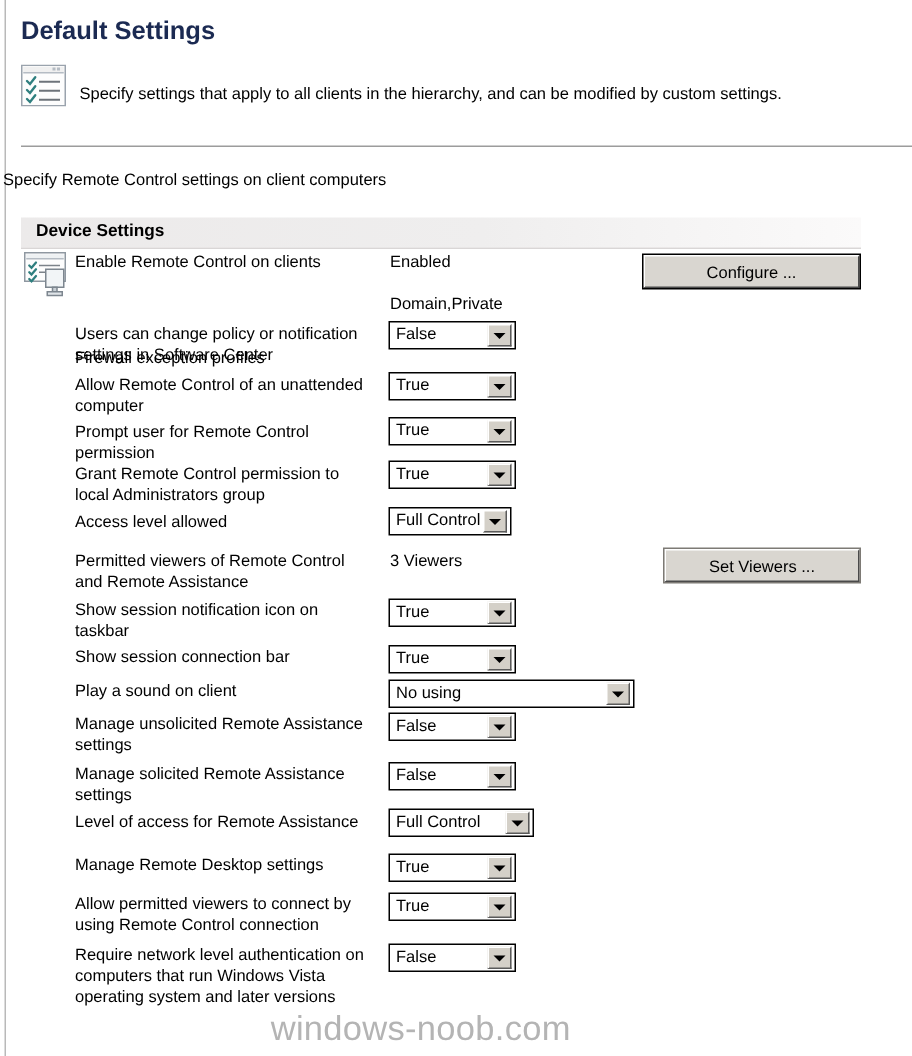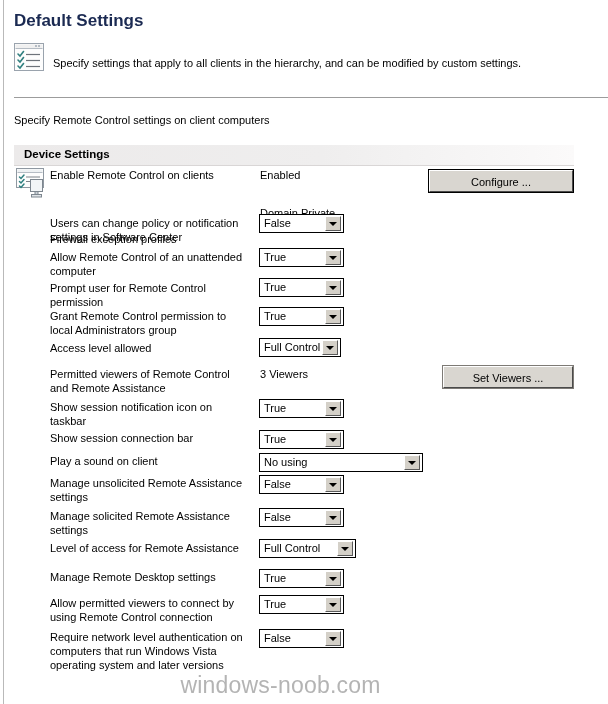--- a/index.html
+++ b/index.html
@@ -63,21 +63,21 @@
     position: absolute;
     left: 14px;
     top: 97px;
     width: 594px;
     height: 1px;
     background: #9c9c9c;
   }
 
   .subtitle {
     position: absolute;
-    left: 14px;
+    left: 2px;
     top: 114px;
     font-size: 11px;
     color: #000;
     white-space: nowrap;
   }
 
   
   .group-header {
     position: absolute;
     left: 14px;
@@ -270,21 +270,21 @@
   </svg>
 </div>
 
 <div class="rows" style="height: 500px;">
     <div class="row">
       <div class="row-label" style="top: 0px;">Enable Remote Control on clients</div>
       <div class="row-value-text" style="top: 0px;">Enabled</div>
     </div>
     <div class="row">
       <div class="row-label" style="top: 28px; margin-top: 36px;">Firewall exception profiles</div>
-      <div class="row-value-text" style="top: 28px; margin-top: 10px;">Domain,Private</div>
+      <div class="row-value-text" style="top: 28px;">Domain,Private</div>
     </div>
     <div class="row">
       <div class="row-label" style="top: 48px;">Users can change policy or notification settings in Software Center</div>
       <div class="combo" style="top: 46px; width: 85px;">
         <div class="combo-text">False</div>
         <div class="combo-btn"></div>
       </div>
     </div>
     <div class="row">
       <div class="row-label" style="top: 82px;">Allow Remote Control of an unattended computer</div>

